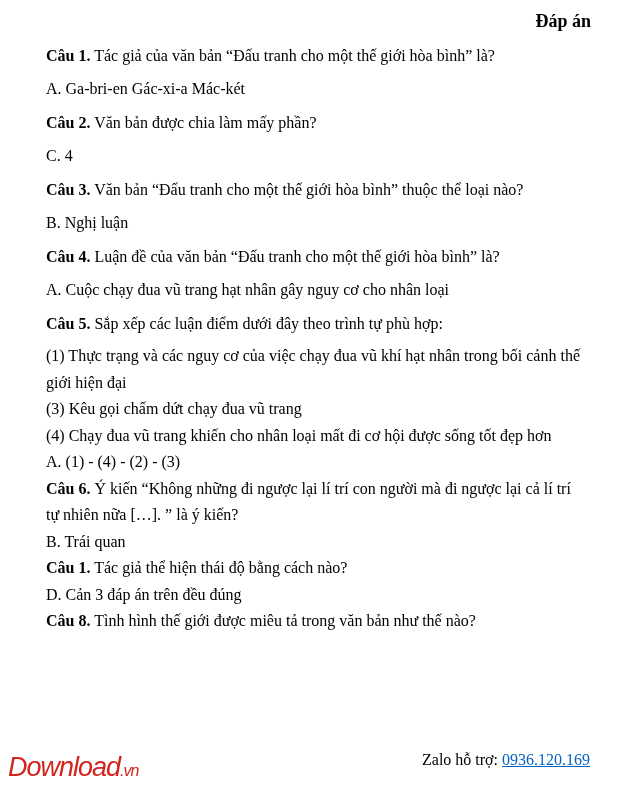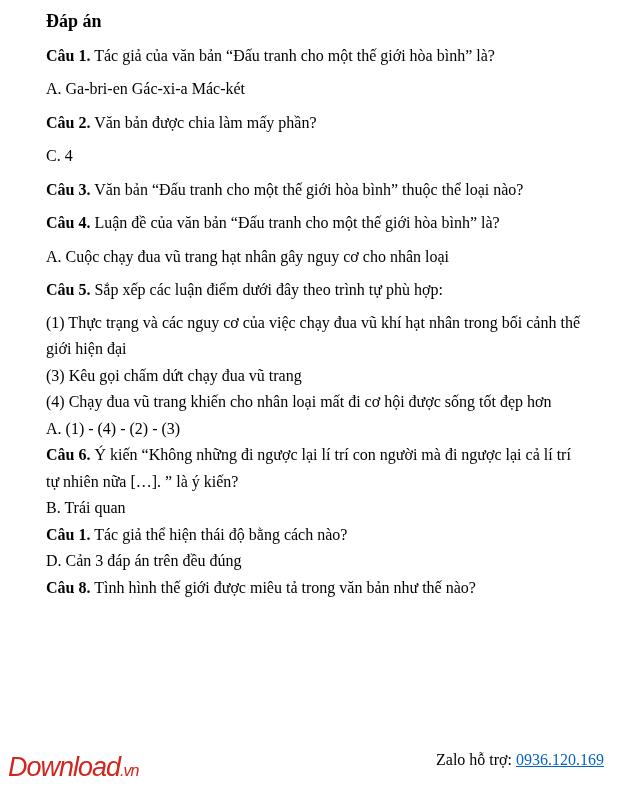--- a/index.html
+++ b/index.html
@@ -11,21 +11,21 @@
     overflow: hidden;
     font-family: "Liberation Serif", "DejaVu Serif", serif;
     color: #000000;
   }
   .doc {
     padding: 8px 37px 0 46px;
   }
   .doc-title {
     font-size: 18px;
     font-weight: bold;
-    text-align: left;
+    text-align: right;
     line-height: 27px;
     margin: 0 0 6.5px 0;
   }
   .line {
     font-size: 16px;
     white-space: nowrap;
   }
   .line.wide { line-height: 27px;   margin: 0 0 6.5px 0; }
   .line.tight { line-height: 26.5px; margin: 0; }
   .line strong { font-weight: bold; }
@@ -40,21 +40,21 @@
     color: var(--logo-color, #d2251e);
     letter-spacing: -1px;
     line-height: 1;
     cursor: pointer;
   }
   .footer-logo .logo-main { font-size: 27px; }
   .footer-logo .logo-suffix { font-size: 16px; }
 
   .footer-support {
     position: absolute;
-    right: 24px;
+    right: 38px;
     bottom: 21px;
     font-size: 16px;
     line-height: 1;
   }
   .footer-support a {
     color: var(--link-color, #0563c1);
     text-decoration: underline;
     cursor: pointer;
   }
 </style>
@@ -63,20 +63,21 @@
 
 <div class="page">
   <div class="doc">
     <h1 class="doc-title">Đáp án</h1>
     <div id="para-container">
         <p class="line wide"><strong>Câu 1.</strong> Tác giả của văn bản “Đấu tranh cho một thế giới hòa bình” là?</p>
         <p class="line wide">A. Ga-bri-en Gác-xi-a Mác-két</p>
         <p class="line wide"><strong>Câu 2.</strong> Văn bản được chia làm mấy phần?</p>
         <p class="line wide">C. 4</p>
         <p class="line wide"><strong>Câu 3.</strong> Văn bản “Đấu tranh cho một thế giới hòa bình” thuộc thể loại nào?</p>
+        <p class="line wide">B. Nghị luận</p>
         <p class="line wide"><strong>Câu 4.</strong> Luận đề của văn bản “Đấu tranh cho một thế giới hòa bình” là?</p>
         <p class="line wide">A. Cuộc chạy đua vũ trang hạt nhân gây nguy cơ cho nhân loại</p>
         <p class="line wide"><strong>Câu 5.</strong> Sắp xếp các luận điểm dưới đây theo trình tự phù hợp:</p>
         <p class="line tight">(1) Thực trạng và các nguy cơ của việc chạy đua vũ khí hạt nhân trong bối cảnh thế</p>
         <p class="line tight">giới hiện đại</p>
         <p class="line tight">(3) Kêu gọi chấm dứt chạy đua vũ trang</p>
         <p class="line tight">(4) Chạy đua vũ trang khiến cho nhân loại mất đi cơ hội được sống tốt đẹp hơn</p>
         <p class="line tight">A. (1) - (4) - (2) - (3)</p>
         <p class="line tight"><strong>Câu 6.</strong> Ý kiến “Không những đi ngược lại lí trí con người mà đi ngược lại cả lí trí</p>
         <p class="line tight">tự nhiên nữa […]. ” là ý kiến?</p>

